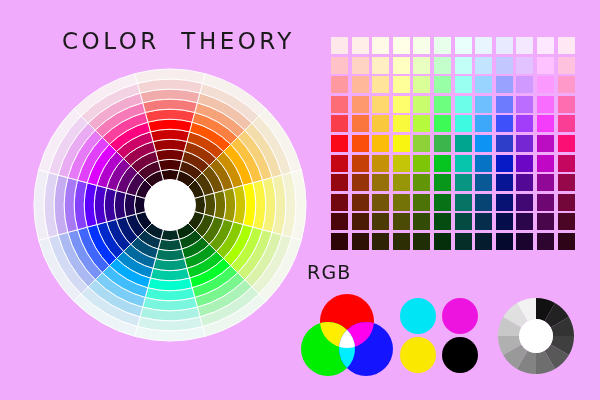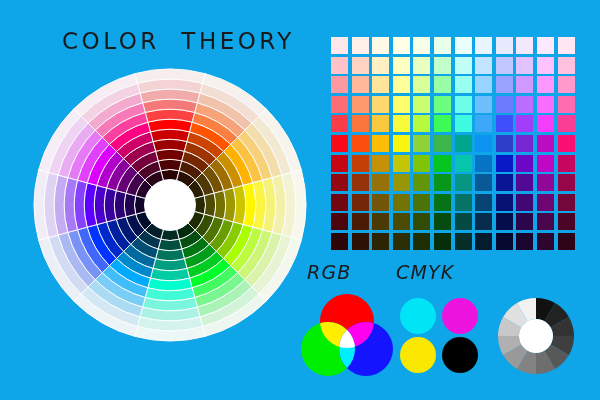--- a/index.html
+++ b/index.html
@@ -4,21 +4,21 @@
 <style>
   html, body {
     margin: 0;
     padding: 0;
     background: #ffffff;
   }
   #page {
     position: relative;
     width: 600px;
     height: 400px;
-    background: #0ea5e9;
+    background: #f0abfc;
     overflow: hidden;
     font-family: "DejaVu Sans", sans-serif;
   }
 
   
   #title {
     position: absolute;
     left: 62px;
     top: 28px;
     font-family: "DejaVu Sans", sans-serif;
@@ -53,21 +53,20 @@
   .swatch { width: 17px; height: 17px; }
 
   
   .sec-label {
     position: absolute;
     font-family: "DejaVu Sans", sans-serif;
     font-size: 19px;
     font-weight: 400;
     color: #1a1a1a;
     white-space: nowrap;
-    font-style: italic;
   }
   #label-rgb       { left: 307px; top: 261px; letter-spacing: 1.2px; }
   #label-cmyk      { left: 396px; top: 261px; letter-spacing: 1.2px; }
   #label-grayscale { left: 487px; top: 260px; letter-spacing: 0px; }
 
   
   #rgb-venn { position: absolute; left: 297px; top: 292px; width: 100px; height: 88px; }
   #rgb-venn svg { display: block; }
 
   
@@ -363,21 +362,20 @@
       <div class="swatch" style="background: rgb(5, 46, 10);"></div>
       <div class="swatch" style="background: rgb(5, 46, 41);"></div>
       <div class="swatch" style="background: rgb(5, 28, 46);"></div>
       <div class="swatch" style="background: rgb(5, 9, 46);"></div>
       <div class="swatch" style="background: rgb(27, 5, 46);"></div>
       <div class="swatch" style="background: rgb(45, 5, 46);"></div>
       <div class="swatch" style="background: rgb(46, 5, 24);"></div>
     </div>
 
   <div class="sec-label" id="label-rgb">RGB</div>
-  <div class="sec-label" id="label-cmyk">CMYK</div>
 
   <div id="rgb-venn">
       <svg width="100" height="88" viewBox="0 0 100 88">
         <defs>
           <clipPath id="cR">
             <circle cx="50" cy="29" r="27"></circle>
           </clipPath>
           <clipPath id="cG">
             <circle cx="31" cy="57" r="27"></circle>
           </clipPath>

